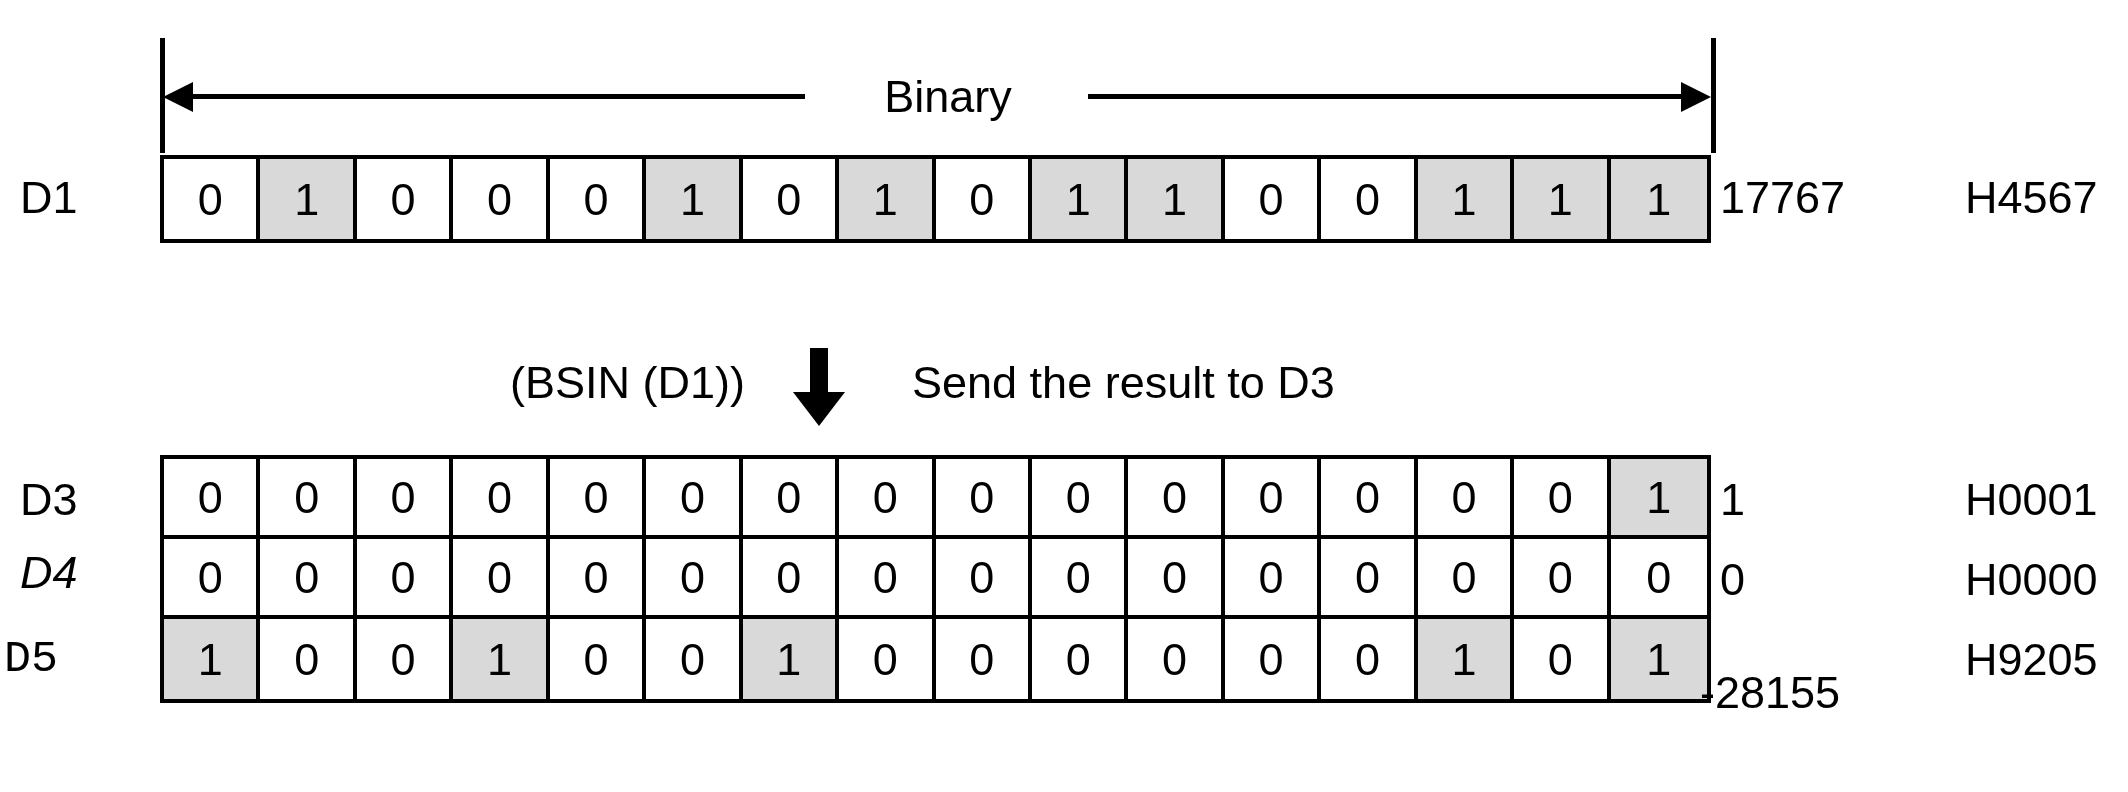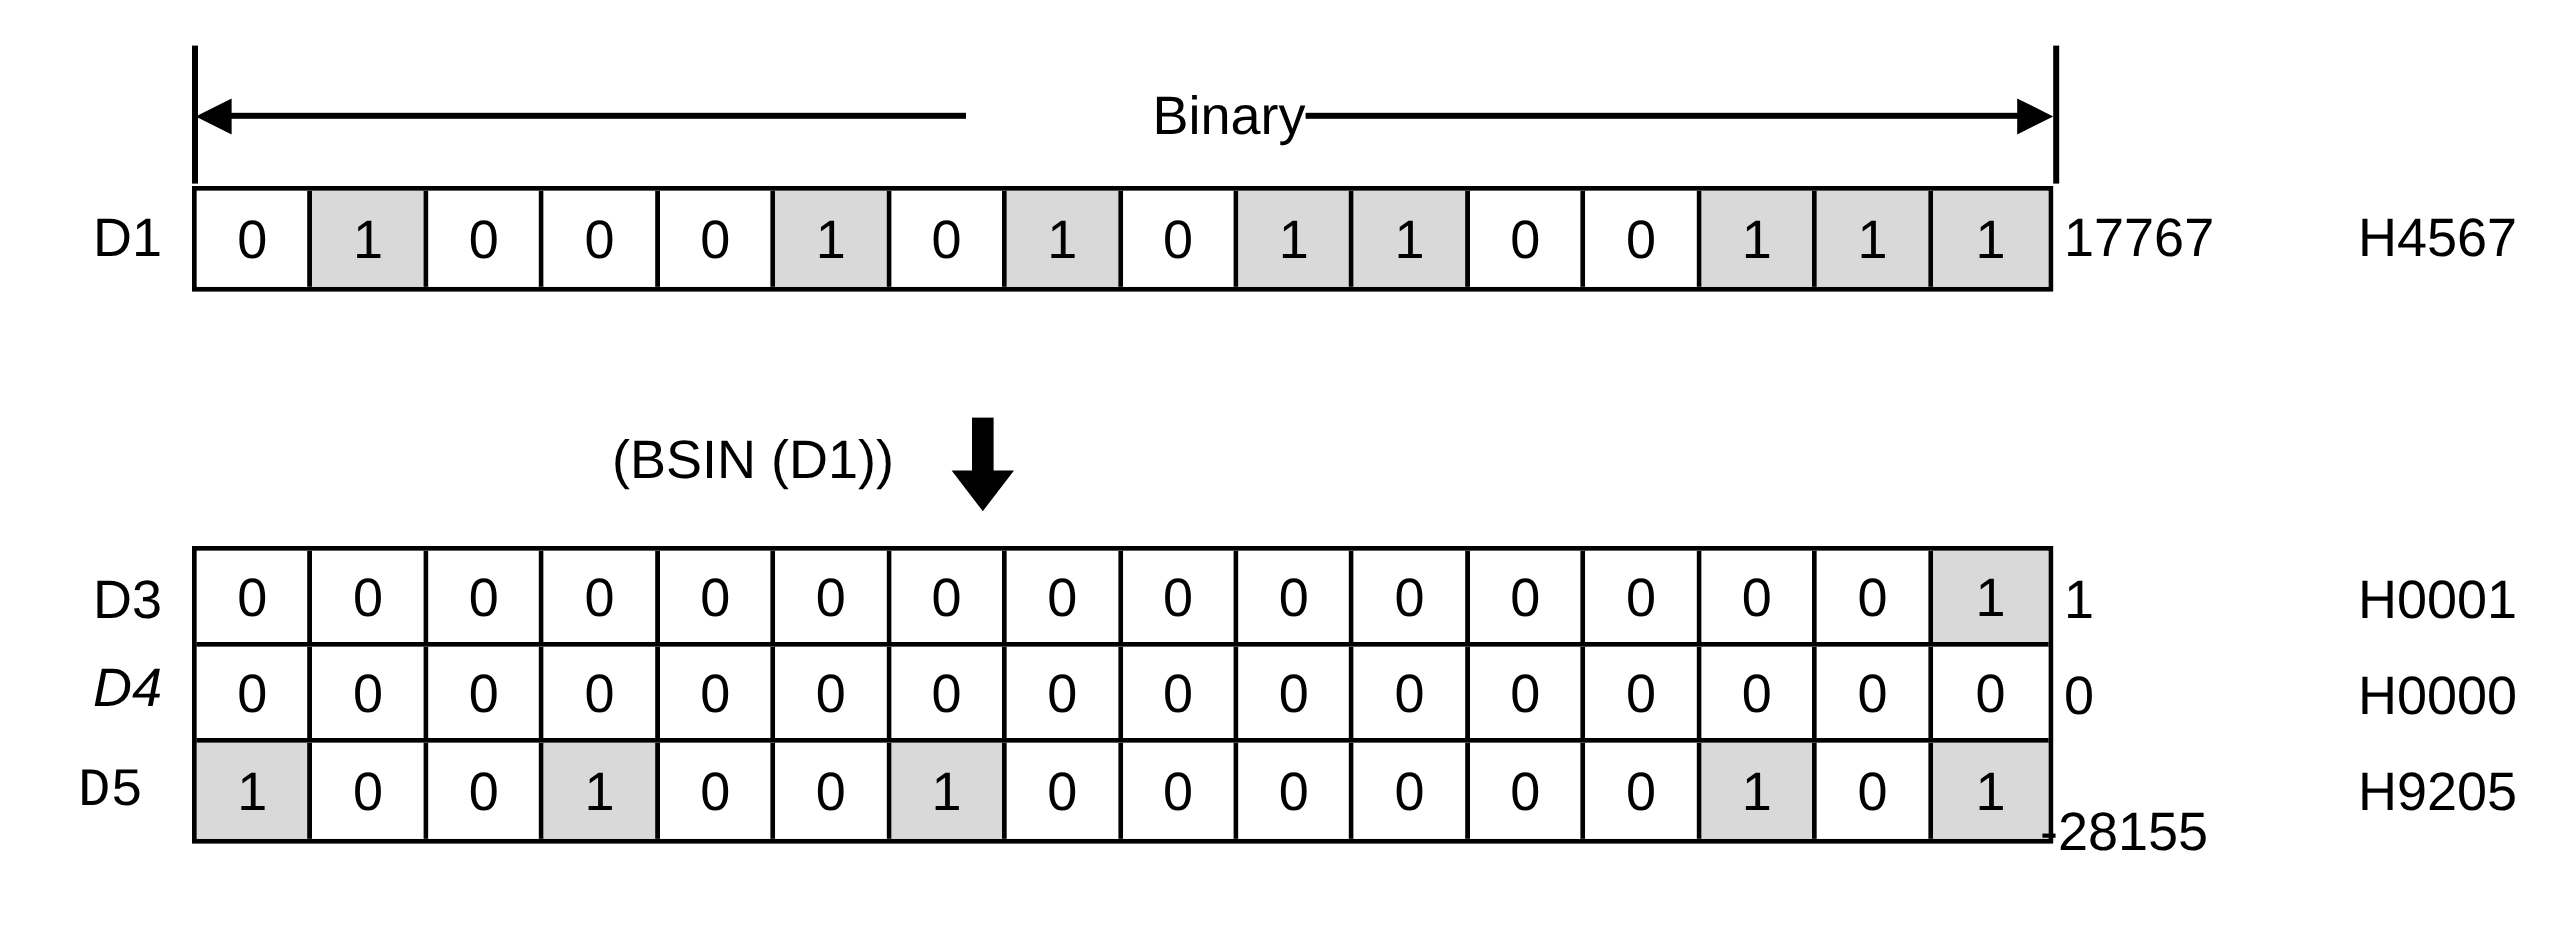--- a/index.html
+++ b/index.html
@@ -21,21 +21,21 @@
     left: 0; top: 0;
     width: 2128px;
     height: 792px;
   }
 
   
   .reg-label {
     position: absolute;
     font-size: 45px;
     line-height: 1;
-    text-align: right;
+    text-align: left;
     white-space: nowrap;
   }
 
   
   .bitrow {
     position: absolute;
     display: flex;
     box-sizing: border-box;
     border: 4px solid #000;
   }
@@ -102,21 +102,21 @@
     border-bottom: 15px solid transparent;
   }
   .arrow-left  { border-right: 30px solid #000; }
   .arrow-right { border-left: 30px solid #000; }
 
   .span-caption {
     position: absolute;
     font-size: 45px;
     line-height: 1;
     white-space: nowrap;
-    text-align: right;
+    text-align: center;
   }
 
   
   .mid-text {
     position: absolute;
     font-size: 45px;
     line-height: 1;
     white-space: nowrap;
   }
   .down-arrow-shaft {
@@ -170,20 +170,21 @@
     </div>
 
   <div class="val-dec" style="left:1720px; top:175px; width:215px;">17767</div>
   <div class="val-hex" style="left:1965px; top:175px; width:200px;">H4567</div>
 
   <div class="mid-text" style="left:498px; top:360px;margin-left:12px;">(BSIN (D1))</div>
 
   <div class="down-arrow-shaft" style="left:810px; top:348px; height:48px;"></div>
   <div class="down-arrow-head" style="left:793px; top:392px;"></div>
 
+  <div class="mid-text" style="left:912px; top:360px;">Send the result to D3</div>
 
   <div class="reg-label" style="left:20px; top:477px; width:115px;">D3</div>
   <div class="reg-label" style="left:20px; top:550px; width:115px;font-style:italic;">D4</div>
   <div class="reg-label" style="left:4px; top:637px; width:115px;font-family:Liberation Mono, monospace;">D5</div>
 
   <div class="bitgroup" id="group-dest" style="left:160px; top:455px; width:1551px; height:248px;">
       <div class="grouprow">
         <div class="bitcell">0</div>
         <div class="bitcell">0</div>
         <div class="bitcell">0</div>

